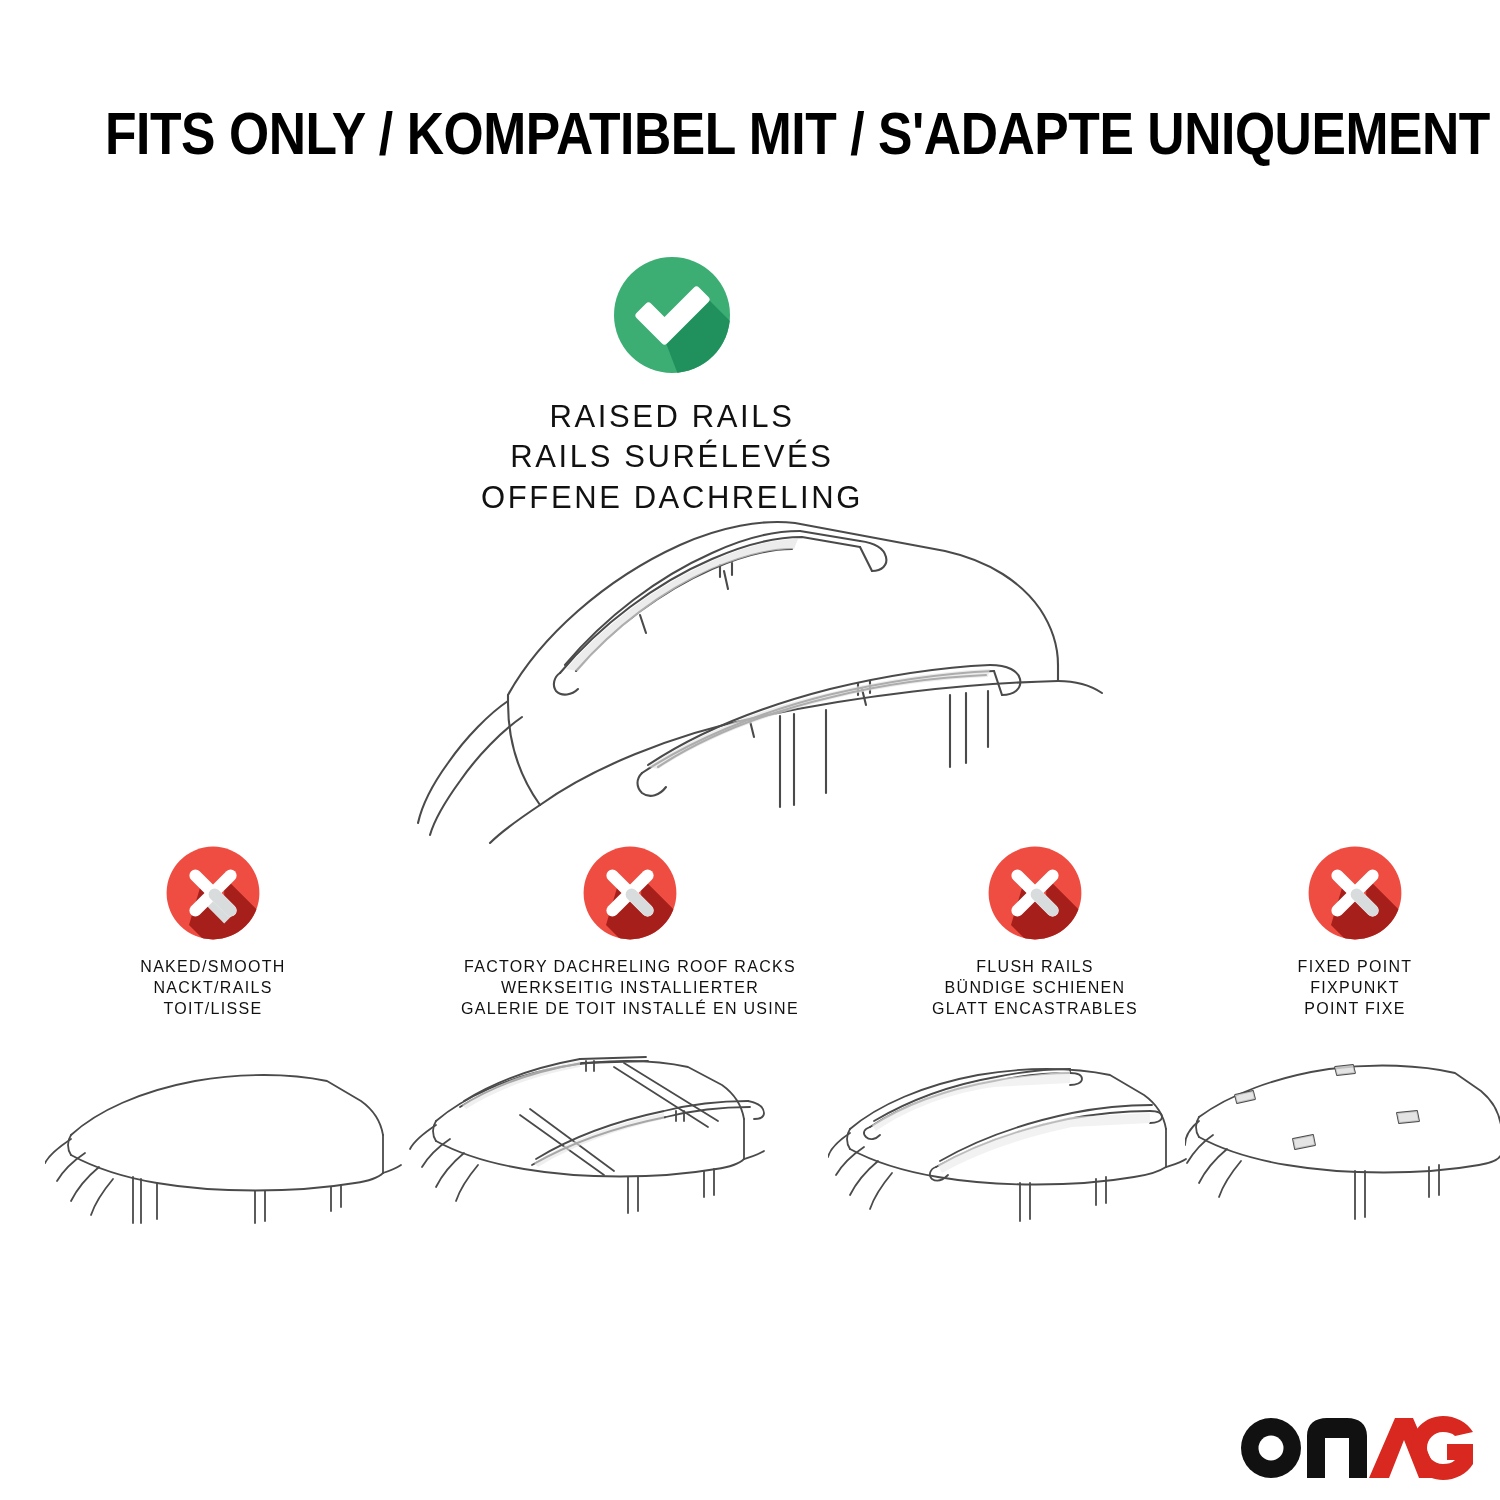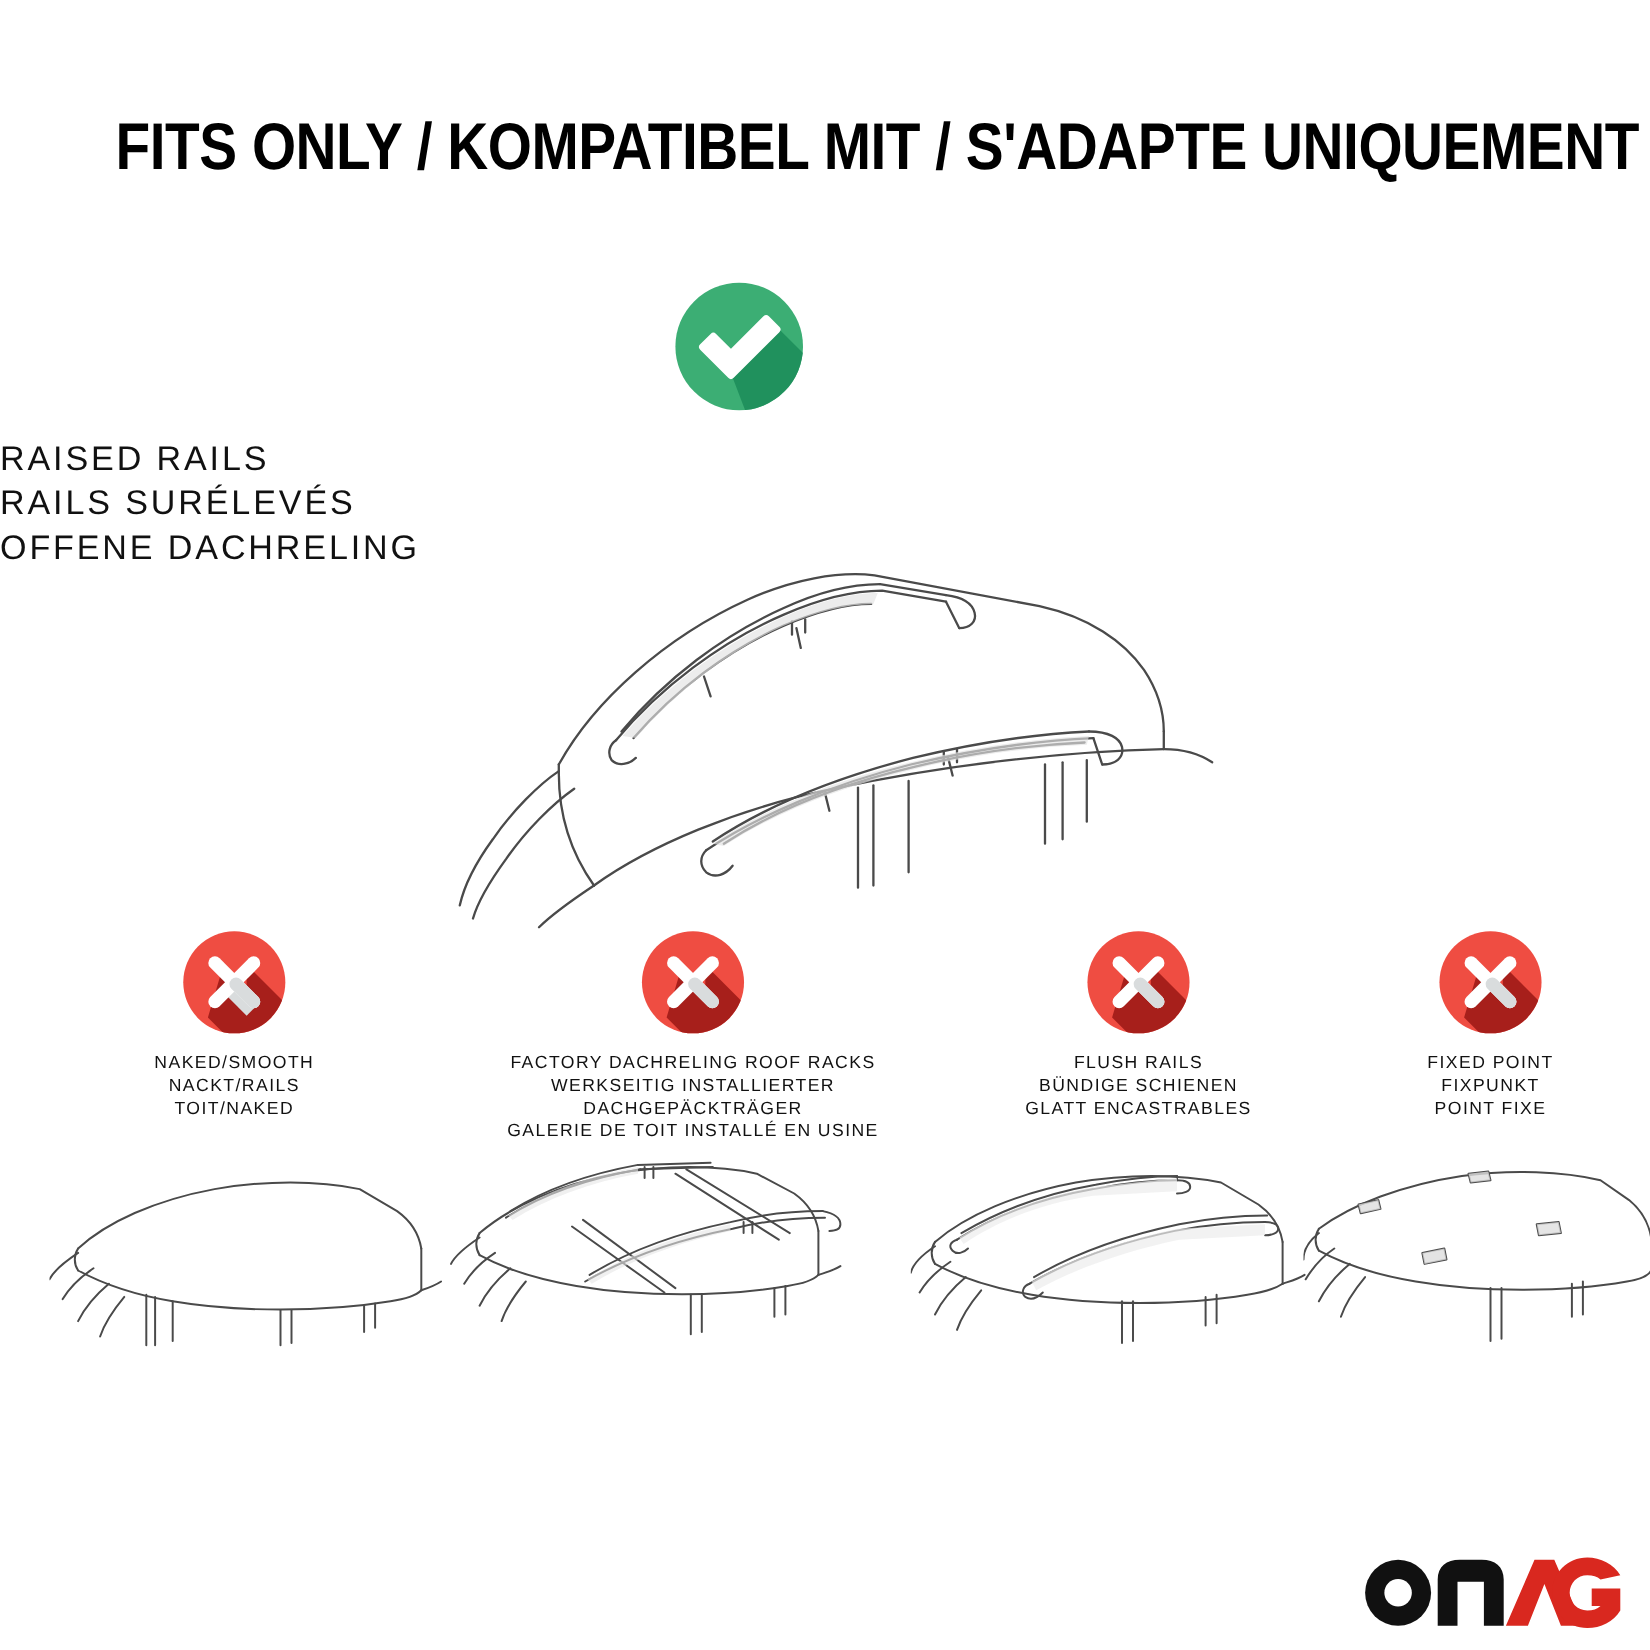--- a/index.html
+++ b/index.html
@@ -32,20 +32,21 @@
     white-space: nowrap;
     line-height: 1;
   }
 
   
   #fits-block {
     position: absolute;
     top: 255px;
     left: 0;
     width: 1344px;
+    text-align: center;
   }
 
   .status-icon {
     display: block;
     margin: 0 auto;
   }
 
   .caption {
     margin-top: 22px;
     font-size: 31px;
@@ -204,21 +205,21 @@
       <path d="M38 38 L82 82" stroke="#FFFFFF"></path>
       <path d="M82 38 L38 82" stroke="#FFFFFF"></path>
     </g>
     <g stroke-linecap="round" stroke-width="15" fill="none">
       <path d="M62 62 L82 82" stroke="#D9DCDD"></path>
     </g>
   </svg>
   <div class="caption">
     <span class="line">NAKED/SMOOTH</span>
     <span class="line">NACKT/RAILS</span>
-    <span class="line">TOIT/NAKED</span>
+    <span class="line">TOIT/LISSE</span>
   </div>
 </div>
 
 <div class="nofit-col" id="col-1">
   <svg class="status-icon" width="96" height="96" viewBox="0 0 120 120">
     <defs>
         <clipPath id="clipRed1">
           <circle cx="60" cy="60" r="58"></circle>
         </clipPath>
       </defs>
@@ -228,21 +229,20 @@
     </g>
     <g stroke-linecap="round" stroke-width="15" fill="none">
       <path d="M38 38 L82 82" stroke="#FFFFFF"></path>
       <path d="M82 38 L38 82" stroke="#FFFFFF"></path>
       <path d="M62 62 L82 82" stroke="#D9DCDD"></path>
     </g>
   </svg>
   <div class="caption">
     <span class="line">FACTORY DACHRELING ROOF RACKS</span>
     <span class="line">WERKSEITIG INSTALLIERTER</span>
-    <span class="line">DACHGEPÄCKTRÄGER</span>
     <span class="line">GALERIE DE TOIT INSTALLÉ EN USINE</span>
   </div>
 </div>
 
 <div class="nofit-col" id="col-2">
   <svg class="status-icon" width="96" height="96" viewBox="0 0 120 120">
     <defs>
         <clipPath id="clipRed2">
           <circle cx="60" cy="60" r="58"></circle>
         </clipPath>

